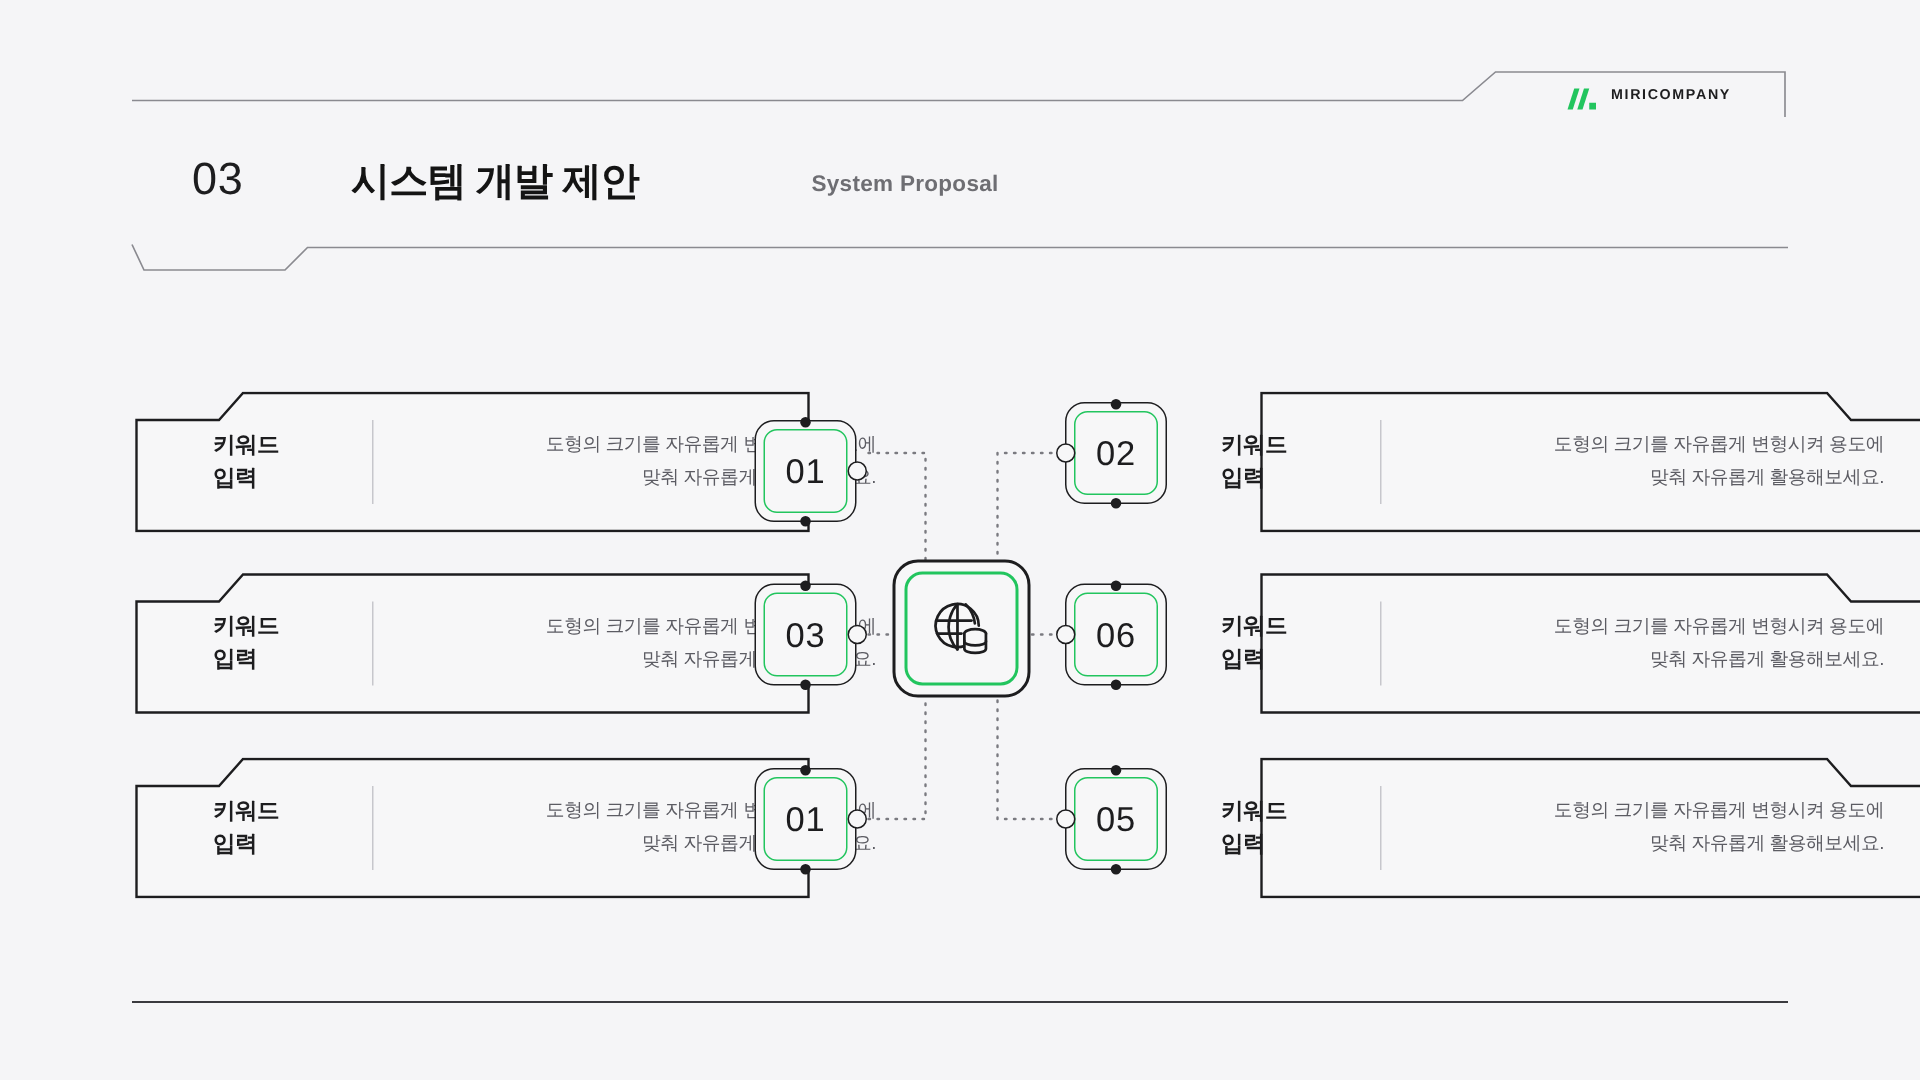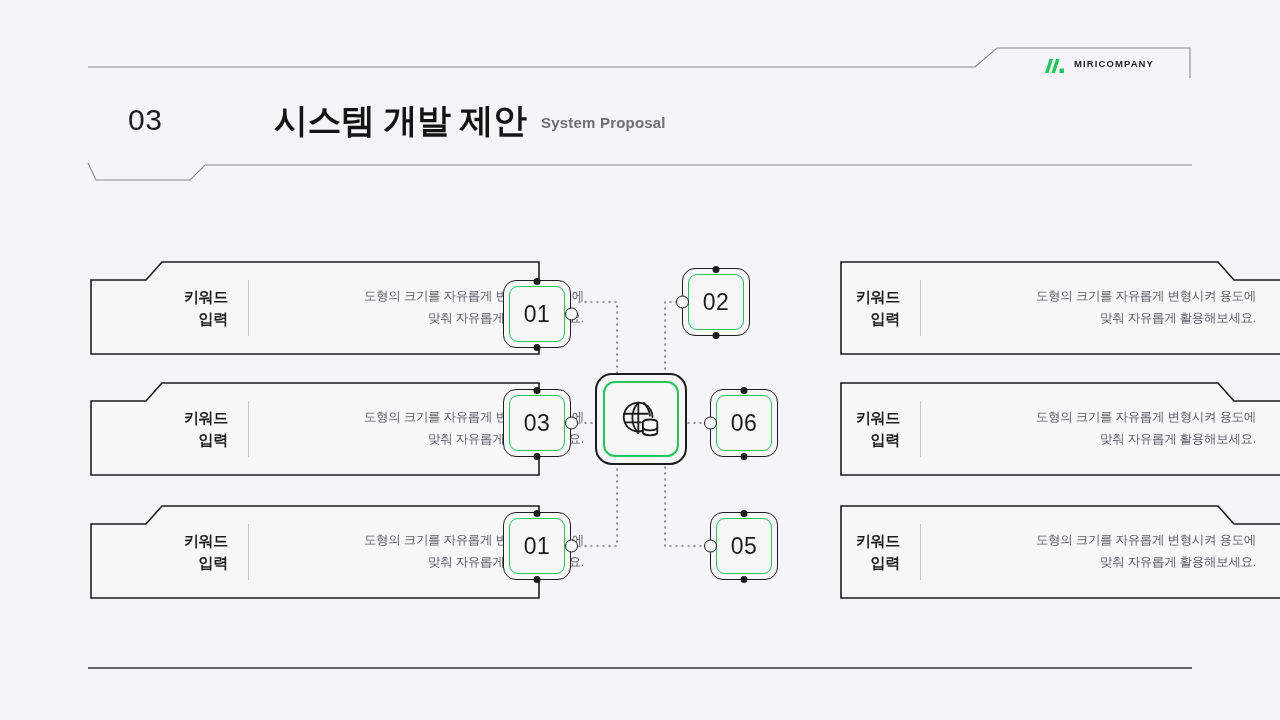--- a/index.html
+++ b/index.html
@@ -18,22 +18,22 @@
 
   
   .header { position:absolute; left:0; top:96px; width:1280px; height:60px; }
   .sec-num {
     position:absolute; left:128px; top:0;
     font-size:30px; font-weight:400; letter-spacing:0.5px;
     color:#1d1d1f; line-height:48px;
   }
   .title-ko {
     position:absolute; left:234px; top:-4px;
-    font-size:34px; font-weight:700; letter-spacing:-0.5px;
-    color:#141414; line-height:56px;margin-left:40px;
+    font-size:26px; font-weight:700; letter-spacing:-0.5px;
+    color:#141414; line-height:56px;
   }
   .title-en {
     position:absolute; left:541px; top:6px;
     font-size:15px; font-weight:700; letter-spacing:0.2px;
     color:#6e6e73; line-height:42px;
   }
 
   
   .logo { position:absolute; left:1044px; top:58px; display:flex; align-items:flex-start; gap:8px; }
   .logo-mark { width:22px; height:16px; display:block; }
@@ -44,21 +44,21 @@
     position:absolute;
     width:550px; height:94px;
   }
   .card .outline { position:absolute; inset:0; width:550px; height:94px; }
   .card-body {
     position:absolute; inset:0;
     display:flex; align-items:center;
   }
   .kw {
     font-size:15px; font-weight:700; line-height:1.45;
-    color:#1d1d1f; text-align:right; width:86px; letter-spacing:-0.3px;
+    color:#1d1d1f; text-align:left; width:86px; letter-spacing:-0.3px;
   }
   .divider { width:1px; height:56px; background:#c7c7cc; }
   .desc {
     font-size:12.5px; font-weight:400; line-height:1.75;
     color:#5c5c63; text-align:right; letter-spacing:-0.3px;
   }
 
   
   .card.left .card-body { padding-left:52px; padding-right:56px; justify-content:flex-start; gap:20px; }
   .card.left .desc { flex:1; }
@@ -194,21 +194,21 @@
         <div>키워드</div>
         <div>입력</div>
       </div>
       <div class="divider"></div>
       <div class="desc">
         <div>도형의 크기를 자유롭게 변형시켜 용도에</div>
         <div>맞춰 자유롭게 활용해보세요.</div>
       </div>
     </div>
   </div>
-  <div class="badge" style="left:682px; top:268px;">
+  <div class="badge" style="left:710px; top:268px;">
     <span class="dot-t"></span>
     <span class="dot-b"></span>
     <span class="ring l"></span>
     <span class="badge-num">02</span>
   </div>
 
   <div class="card left" style="left:90px; top:382px;">
     <svg class="outline" viewBox="0 0 550 94" preserveAspectRatio="none">
       <path d="M1 19 L56 19 L72 1 L449 1 L449 93 L1 93 Z" fill="#f7f7f8" stroke="#1d1d1f" stroke-width="1.6"></path>
     </svg>

